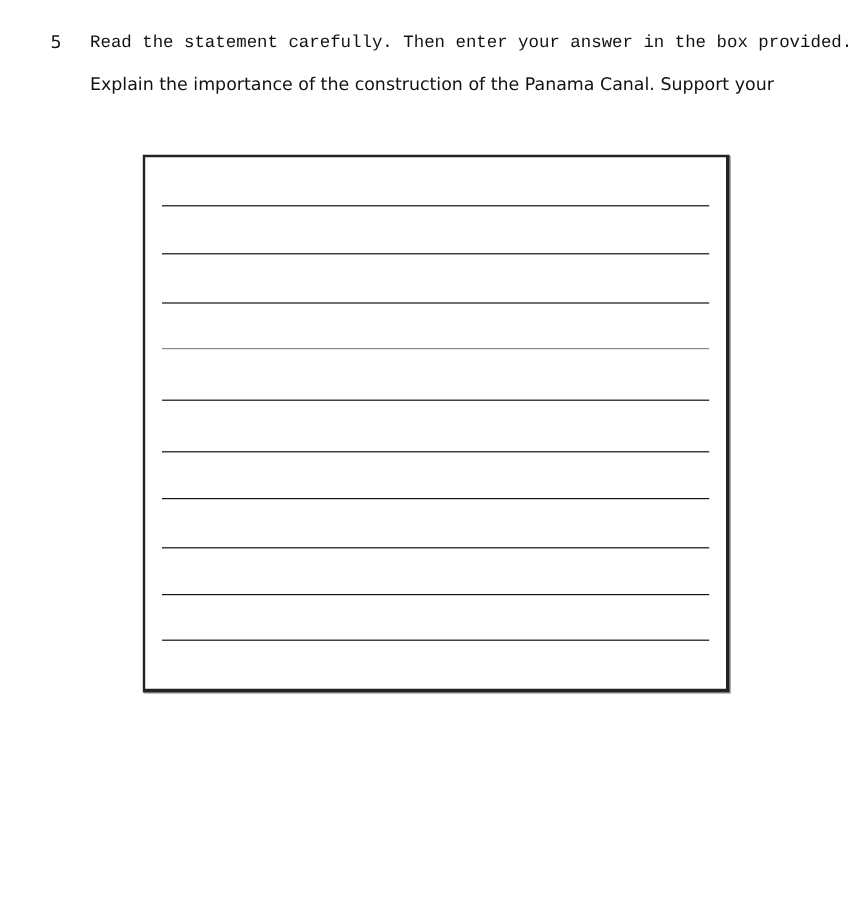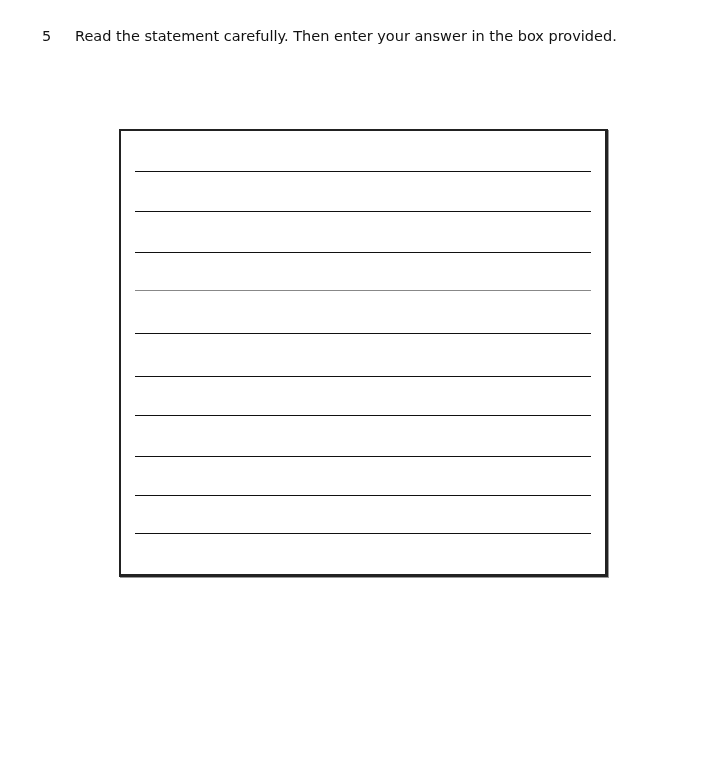--- a/index.html
+++ b/index.html
@@ -1,32 +1,33 @@
 <!DOCTYPE html>
 <html><head>
   <meta charset="utf-8">
   <style>
     html, body { margin: 0; padding: 0; background: #ffffff; }
     body { width: 722px; height: 767px; position: relative; overflow: hidden;
       font-family: "DejaVu Sans", "Liberation Sans", sans-serif; color: #111; }
     .qnum { position: absolute; left: 42px; top: 28px; font-size: 14.5px; }
-    .prompt { position: absolute; left: 75px; top: 28px; font-size: 14.5px; white-space: nowrap; }
+    .prompt { position: absolute; left: 75px; top: 28px; font-size: 14.5px; white-space: nowrap; font-family: Liberation Mono, monospace; }
     .question { position: absolute; left: 75px; top: 63px; width: 600px; font-size: 14.5px; line-height: 17px; }
     .answer-box { position: absolute; left: 119px; top: 129px; width: 484px; height: 443px;
       border: 2px solid #222; border-right-width: 3px; border-bottom-width: 3px;
       box-shadow: 1px 1px 0 #999; background: #fff; }
     .rule { position: absolute; left: 14px; width: 456px; height: 0; border-top: 1.5px solid #111; }
     .rule.light { border-top: 1px solid #888; }
   </style>
 </head>
 <body>
 
 <div class="qnum">5</div>
 <div class="prompt">Read the statement carefully.  Then enter your answer in the box provided.</div>
 <div class="question">
+  <div>Explain the importance of the construction of the Panama Canal. Support your</div>
 </div>
 
 <div class="answer-box">
   <div class="rule" style="top:40px"></div>
   <div class="rule" style="top:80px"></div>
   <div class="rule" style="top:121px"></div>
   <div class="rule light" style="top:159px"></div>
   <div class="rule" style="top:202px"></div>
   <div class="rule" style="top:245px"></div>
   <div class="rule" style="top:284px"></div>

